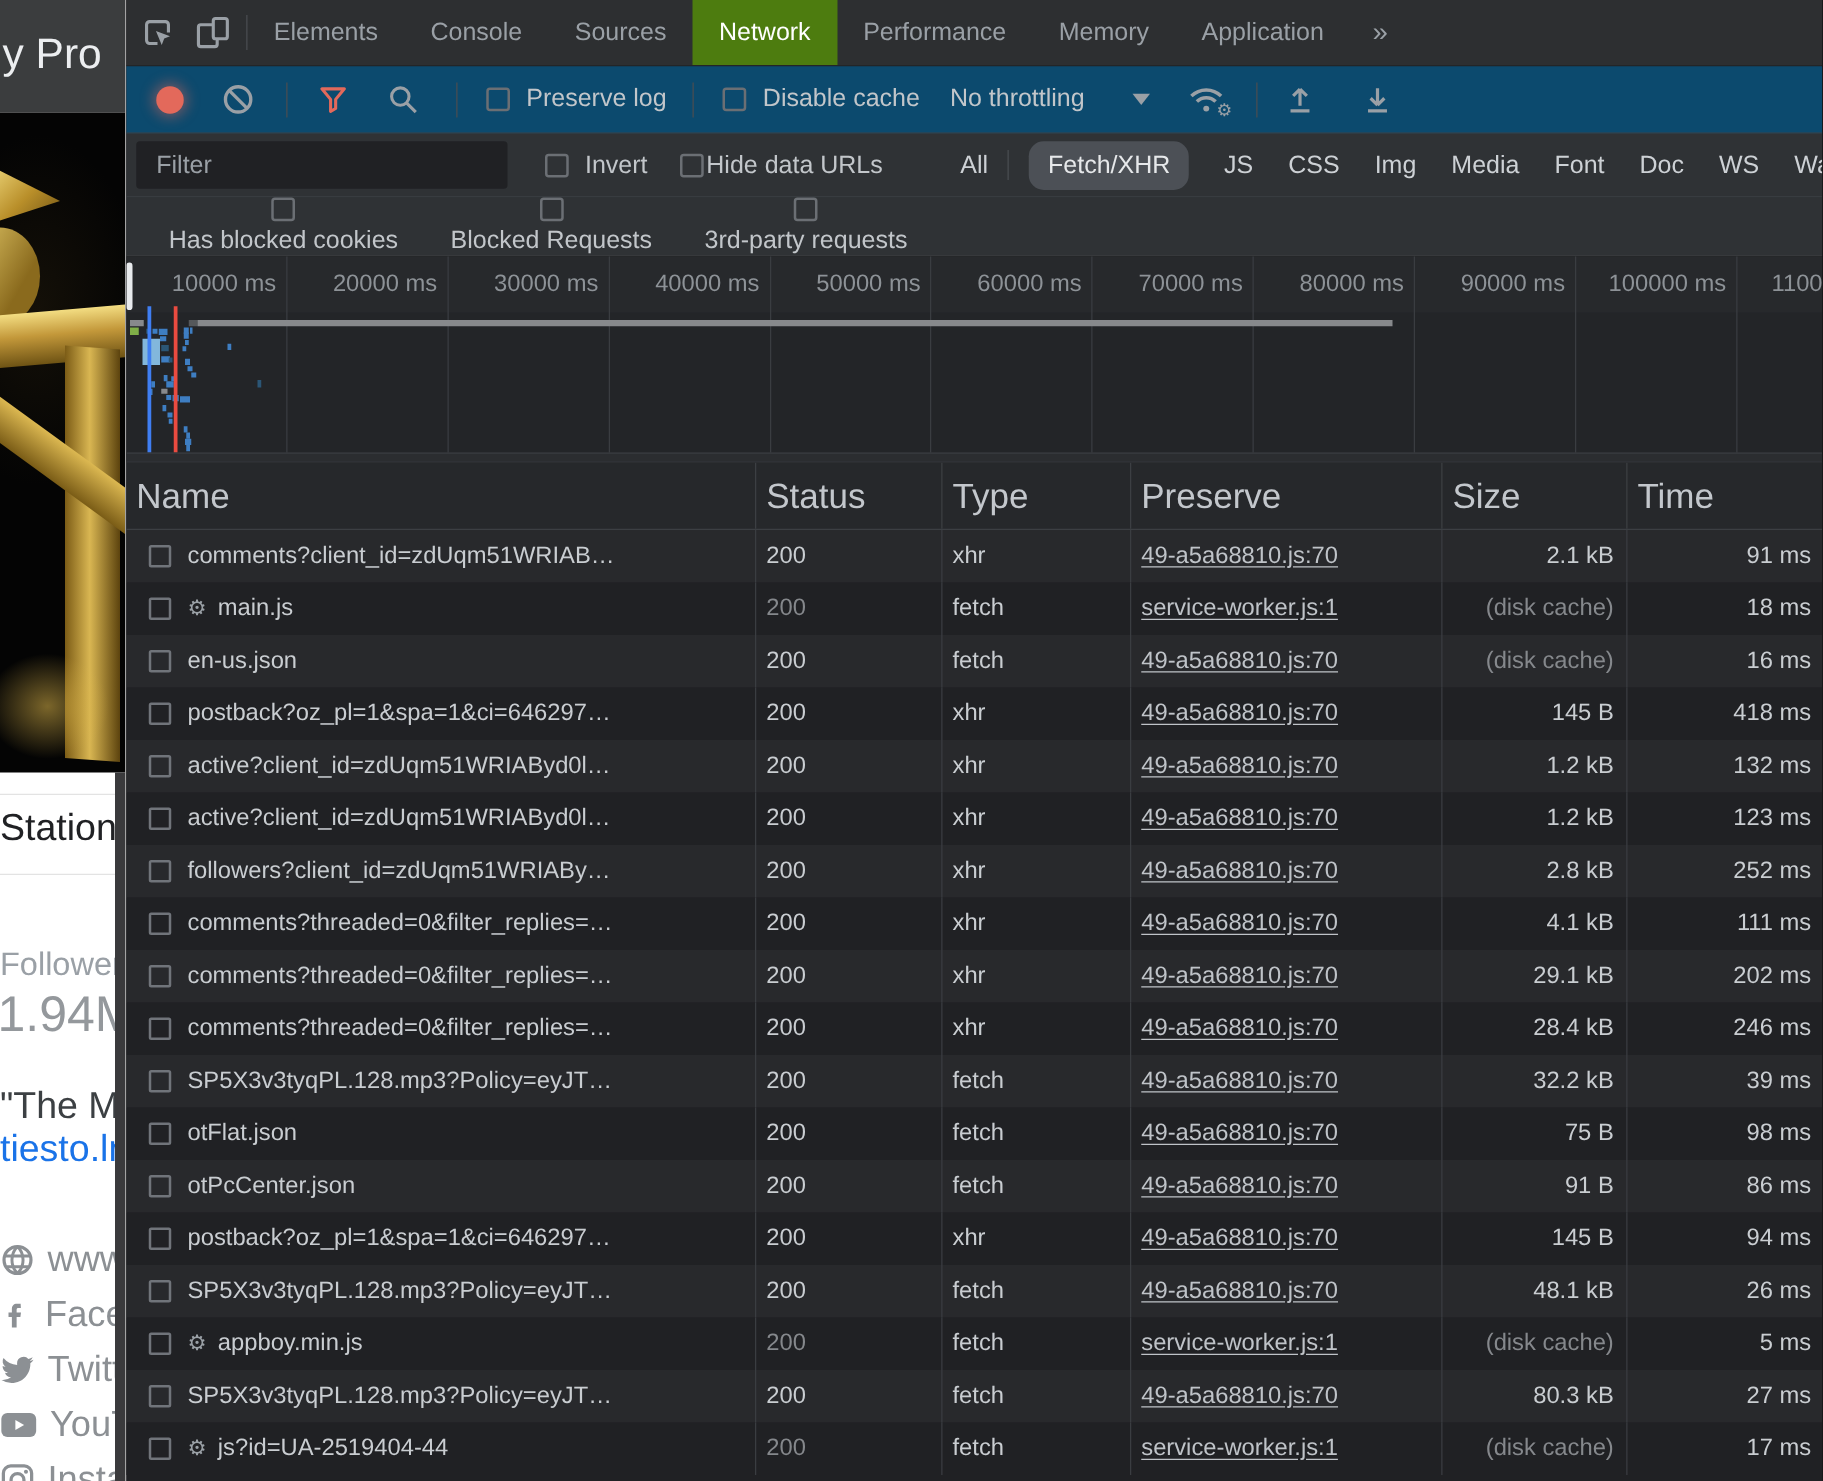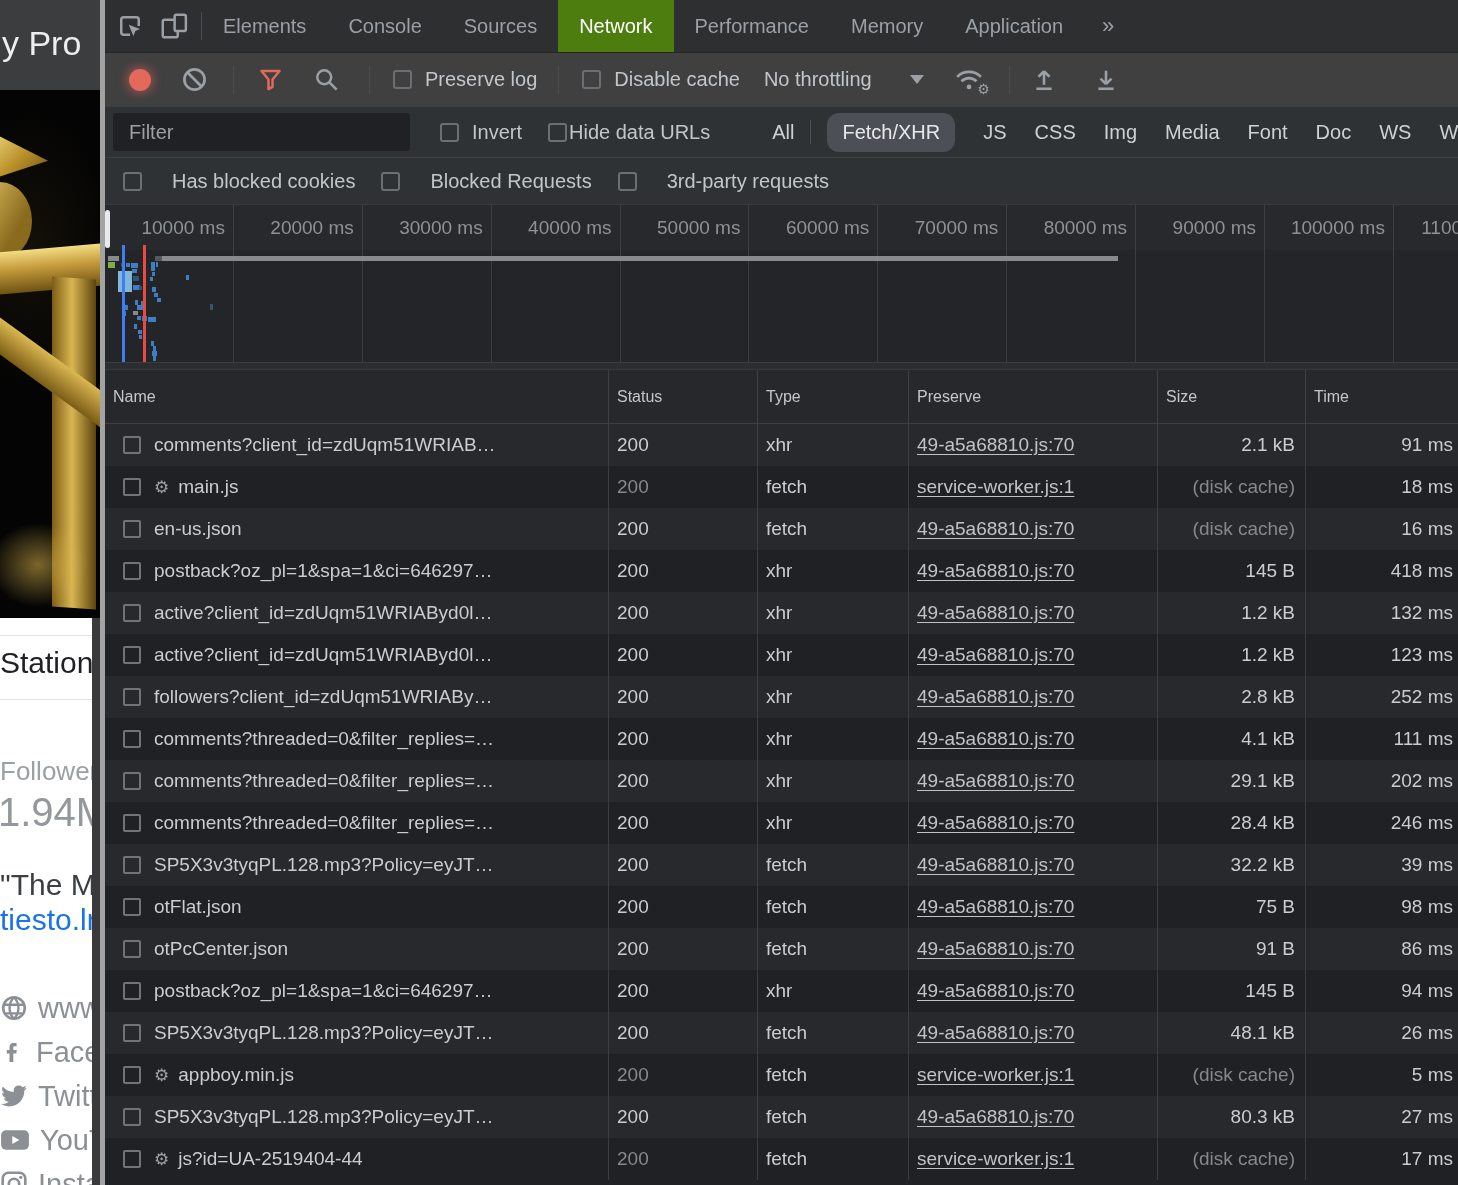--- a/index.html
+++ b/index.html
@@ -29,62 +29,62 @@
   .fol-label { position:absolute; left:0; top:756px; font-size:26px; color:#9aa0a6; white-space:nowrap; }
   .fol-count { position:absolute; left:-2px; top:790px; font-size:40px; color:#94989c; white-space:nowrap; }
   .quote { position:absolute; left:0; top:868px; font-size:30px; color:#3c4043; white-space:nowrap; }
   .plink { position:absolute; left:0; top:903px; font-size:30px; color:#1a73e8; white-space:nowrap; text-decoration:none; }
   .social { position:absolute; left:0; top:986px; width:100px; }
   .soc { display:flex; align-items:center; height:44px; gap:10px; color:#8c9094; font-size:29px; white-space:nowrap; }
   .soc svg { flex:0 0 auto; }
   .edge-shadow { position:absolute; right:0; top:618px; width:8px; height:567px; background:#3a3a3c; }
 
   
-  .devtools { position:absolute; left:100px; top:0; width:1358px; height:1185px; background:#202124; border-left:5px solid #a3a3a3; overflow:hidden; }
+  .devtools { position:absolute; left:100px; top:0; width:1358px; height:1185px; background:#202124; border-left:1px solid #a3a3a3; overflow:hidden; }
 
   .tabbar { display:flex; align-items:stretch; height:53px; background:#2d2f31; border-bottom:1px solid #232527; }
   .tb-icons { display:flex; align-items:center; gap:14px; padding:0 12px 0 10px; }
   .vdiv { width:1px; height:28px; background:#4a4d51; align-self:center; }
   .vdiv.small { height:24px; }
   .tab { display:flex; align-items:center; padding:0 21px; font-size:20px; color:#9aa0a6; cursor:default; white-space:nowrap; }
   .tab.active { background:#4d7c0f; color:#fff; }
   .tab-more { display:flex; align-items:center; padding:0 18px; font-size:22px; color:#9aa0a6; }
 
-  .toolbar { display:flex; align-items:center; height:54px; background:#404040; border-bottom:1px solid #3d4044; }
+  .toolbar { display:flex; align-items:center; height:54px; background:#0c4a6e; border-bottom:1px solid #3d4044; }
   .rec-dot { width:22px; height:22px; border-radius:50%; background:#e3695b; box-shadow:0 0 10px 3px rgba(227,105,91,.45); margin-left:24px; }
   .icn { display:inline-flex; align-items:center; justify-content:center; }
   .lbl { font-size:20px; color:#c2c6ca; white-space:nowrap; }
   .cb { width:19px; height:19px; border:2px solid #6b6f74; border-radius:3px; background:transparent; flex:0 0 auto; }
   .caret { width:0; height:0; border-left:7px solid transparent; border-right:7px solid transparent; border-top:9px solid #9aa0a6; }
   .wifi-wrap { position:relative; }
   .mini-gear { position:absolute; right:-6px; bottom:-4px; font-family:"DejaVu Sans",sans-serif; font-size:14px; color:#9aa0a6; }
 
   .filterbar { display:flex; align-items:center; height:51px; background:#2f3235; border-bottom:1px solid #3d4044; overflow:hidden; }
   .filter-input { width:328px; height:38px; margin-left:8px; background:#202124; border:none; border-radius:3px;
     color:#dadde0; font-size:20px; padding:0 16px; font-family:"Liberation Sans",sans-serif; }
   .filter-input::placeholder { color:#9aa0a6; }
   .types { display:flex; align-items:center; margin-left:34px; }
   .ft { font-size:20px; color:#cdd1d5; margin-left:28px; white-space:nowrap; }
   .ft.active { background:#4c5056; color:#e6e8ea; border-radius:12px; padding:8px 15px; margin-left:16px; }
   .types .vdiv.small { margin-left:16px; }
 
   .checkrow { display:flex; align-items:center; height:47px; background:#2f3235; border-bottom:1px solid #37393c; }
-  .ckitem { display:flex; align-items:center; gap:30px; margin-left:18px; margin-right:8px; }
+  .ckitem { display:flex; align-items:center; gap:4px; margin-left:34px; margin-right:8px;flex-direction:column; }
 
   .overview { position:relative; height:165px; background:#232528; border-bottom:1px solid #37393c; overflow:hidden; }
   .rulerbg { position:absolute; left:0; top:0; width:100%; height:45px; background:#27292c; }
   .ticks { position:absolute; left:0; top:0; display:flex; width:1500px; height:100%; }
   .tick { flex:0 0 128.9px; border-right:1px solid #3a3d41; font-size:19px; color:#8d9297; text-align:right; padding:12px 8px 0 0; white-space:nowrap; overflow:hidden; }
   .scroll-handle { position:absolute; left:0; top:5px; width:5px; height:38px; background:#e8eaed; border-radius:3px; }
   .wbar { position:absolute; }
   .marker { position:absolute; top:40px; height:120px; width:3px; }
   .ov-bottom { position:absolute; left:0; bottom:0; width:100%; height:7px; background:#2b2d30; border-top:1px solid #3a3d40; }
 
   .thead { display:grid; grid-template-columns:503px 149px 151px 249px 148px 158px; height:54px; background:#26282b; border-bottom:1px solid #3c3f43; }
-  .hcell { display:flex; align-items:center; padding-left:8px; font-size:16px; color:#c3c7cc; }
+  .hcell { display:flex; align-items:center; padding-left:8px; font-size:28px; color:#c3c7cc; }
   .hcell + .hcell { border-left:1px solid #3c3f43; }
 
   .rows { }
   .row { display:grid; grid-template-columns:503px 149px 151px 249px 148px 158px; height:42px; }
   .row:nth-child(odd) { background:#28292c; }
   .row:nth-child(even) { background:#202124; }
   .c { display:flex; align-items:center; font-size:19px; color:#c9cdd1; overflow:hidden; white-space:nowrap; }
   .c + .c { border-left:1px solid #3a3d41; }
   .c-name { gap:13px; padding-left:18px; }
   .rcb { width:18px; height:18px; border:2px solid #70747a; border-radius:2px; flex:0 0 auto; }

